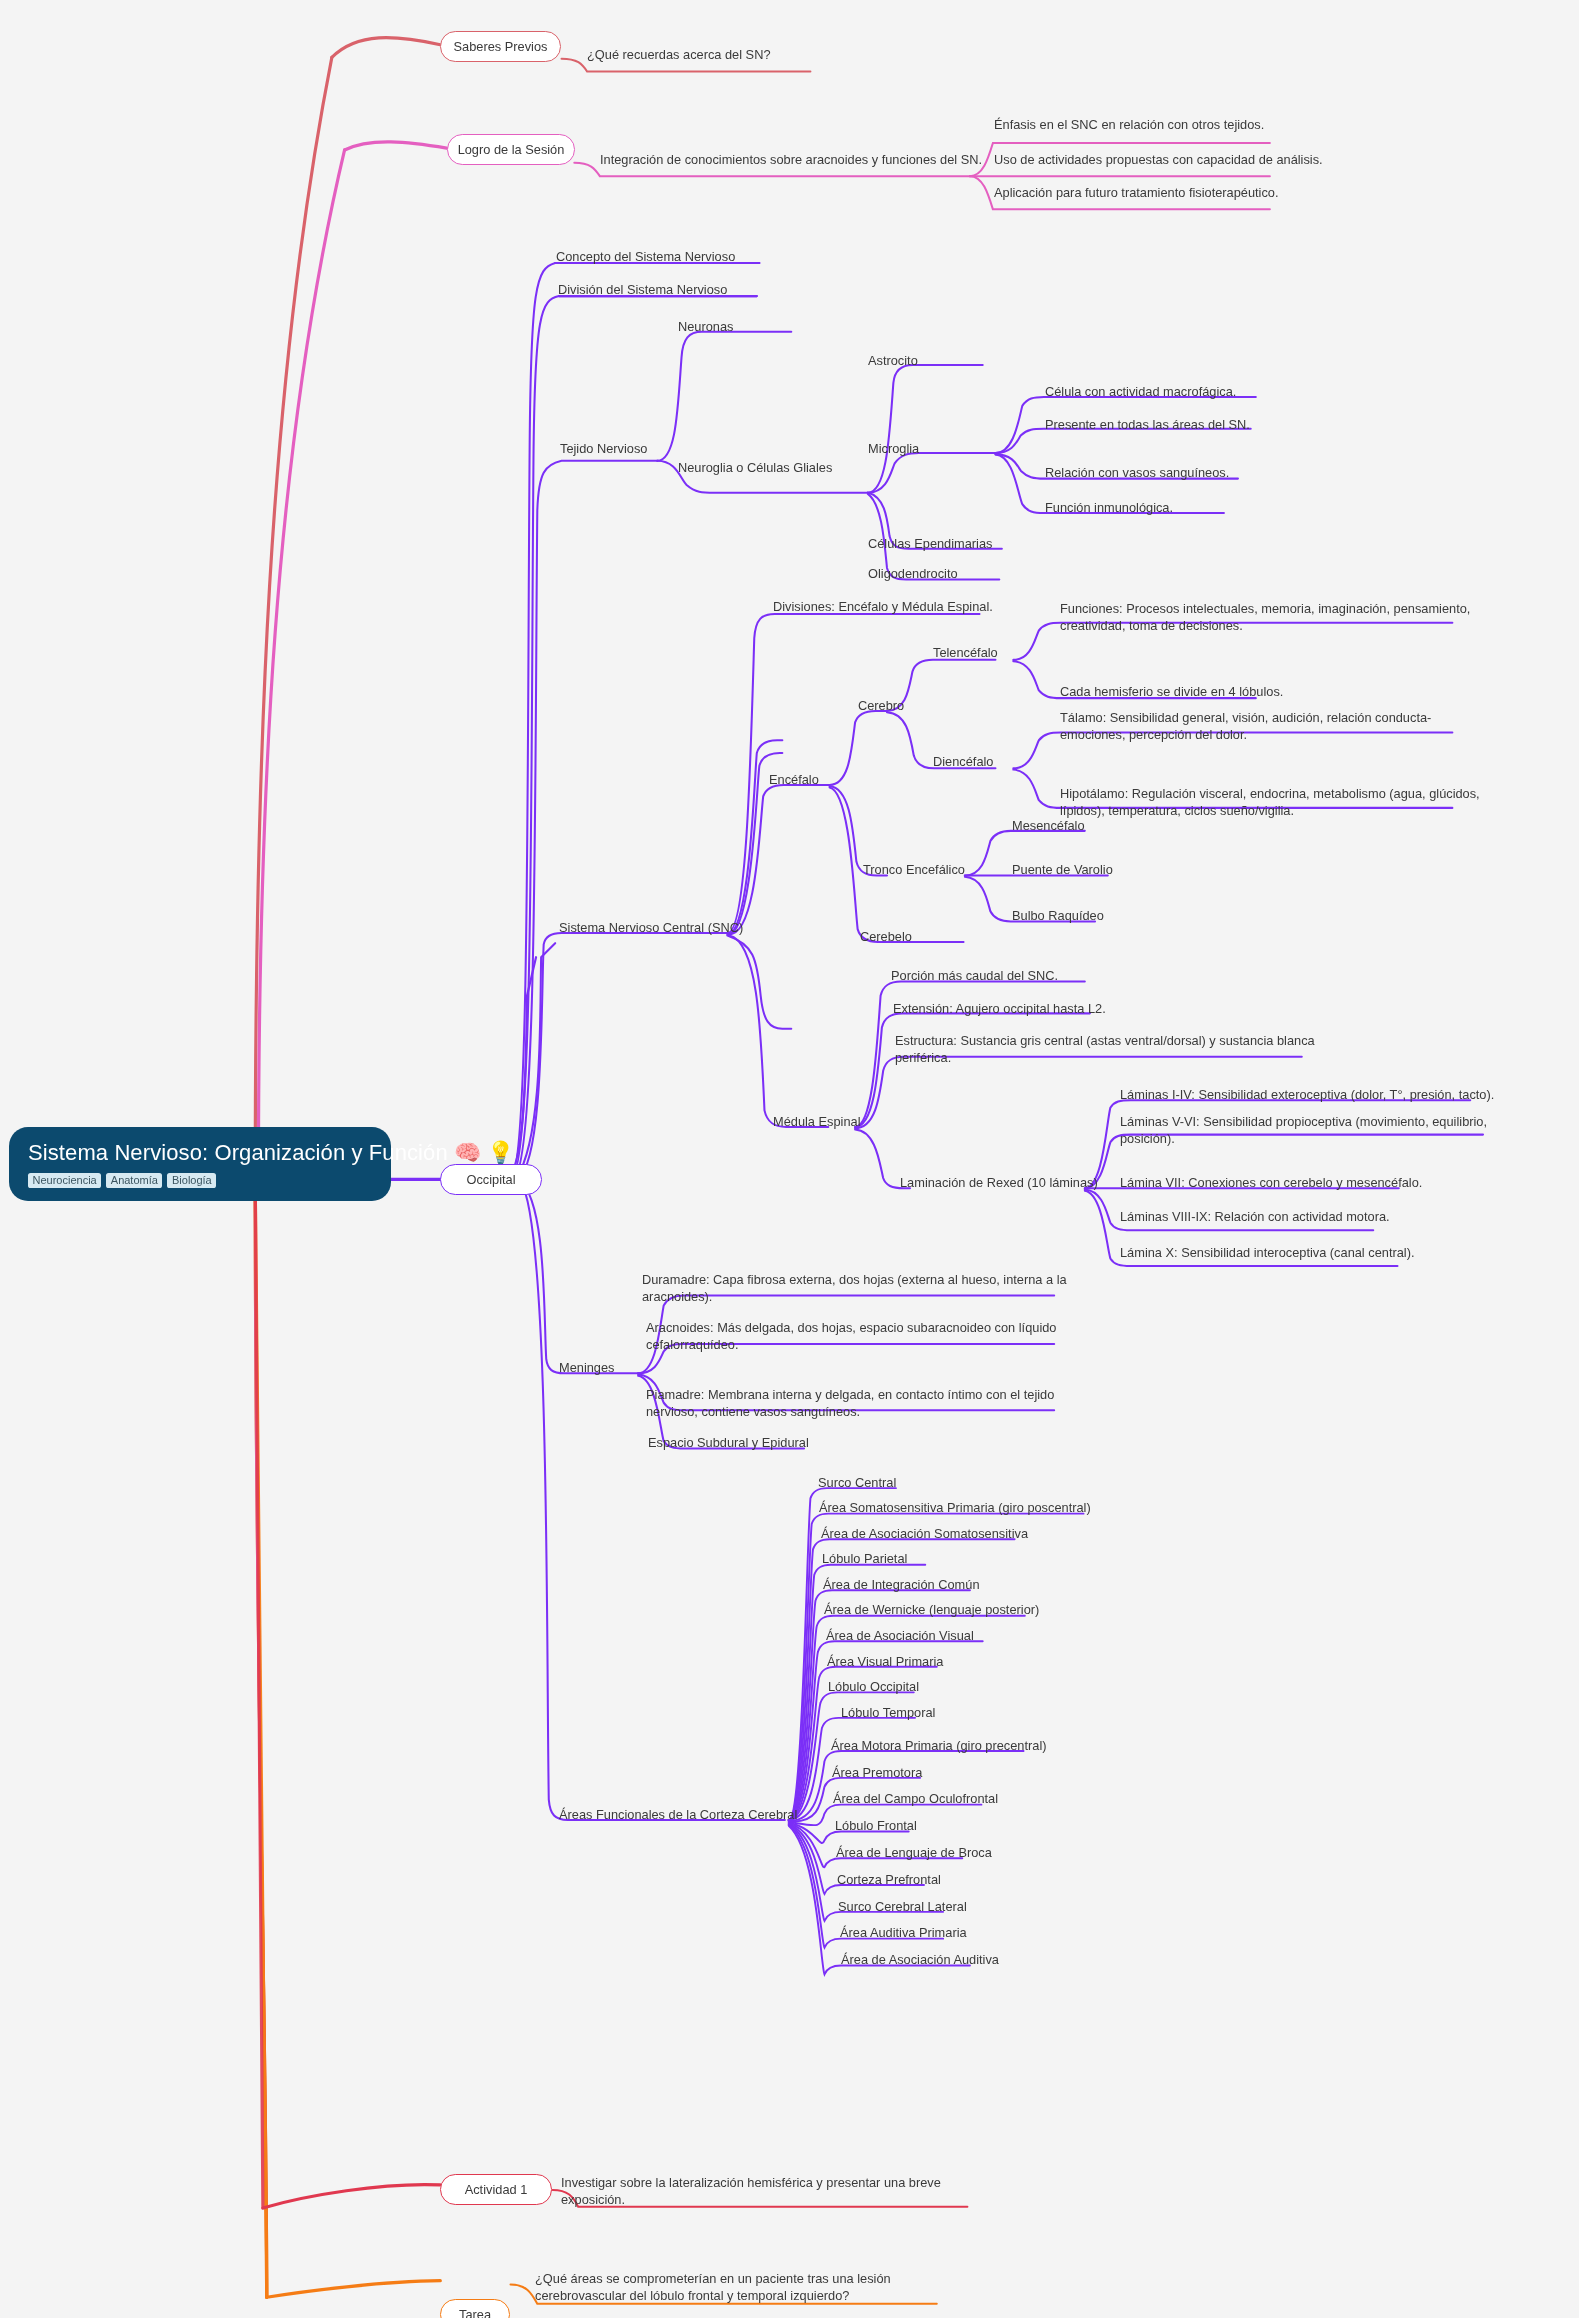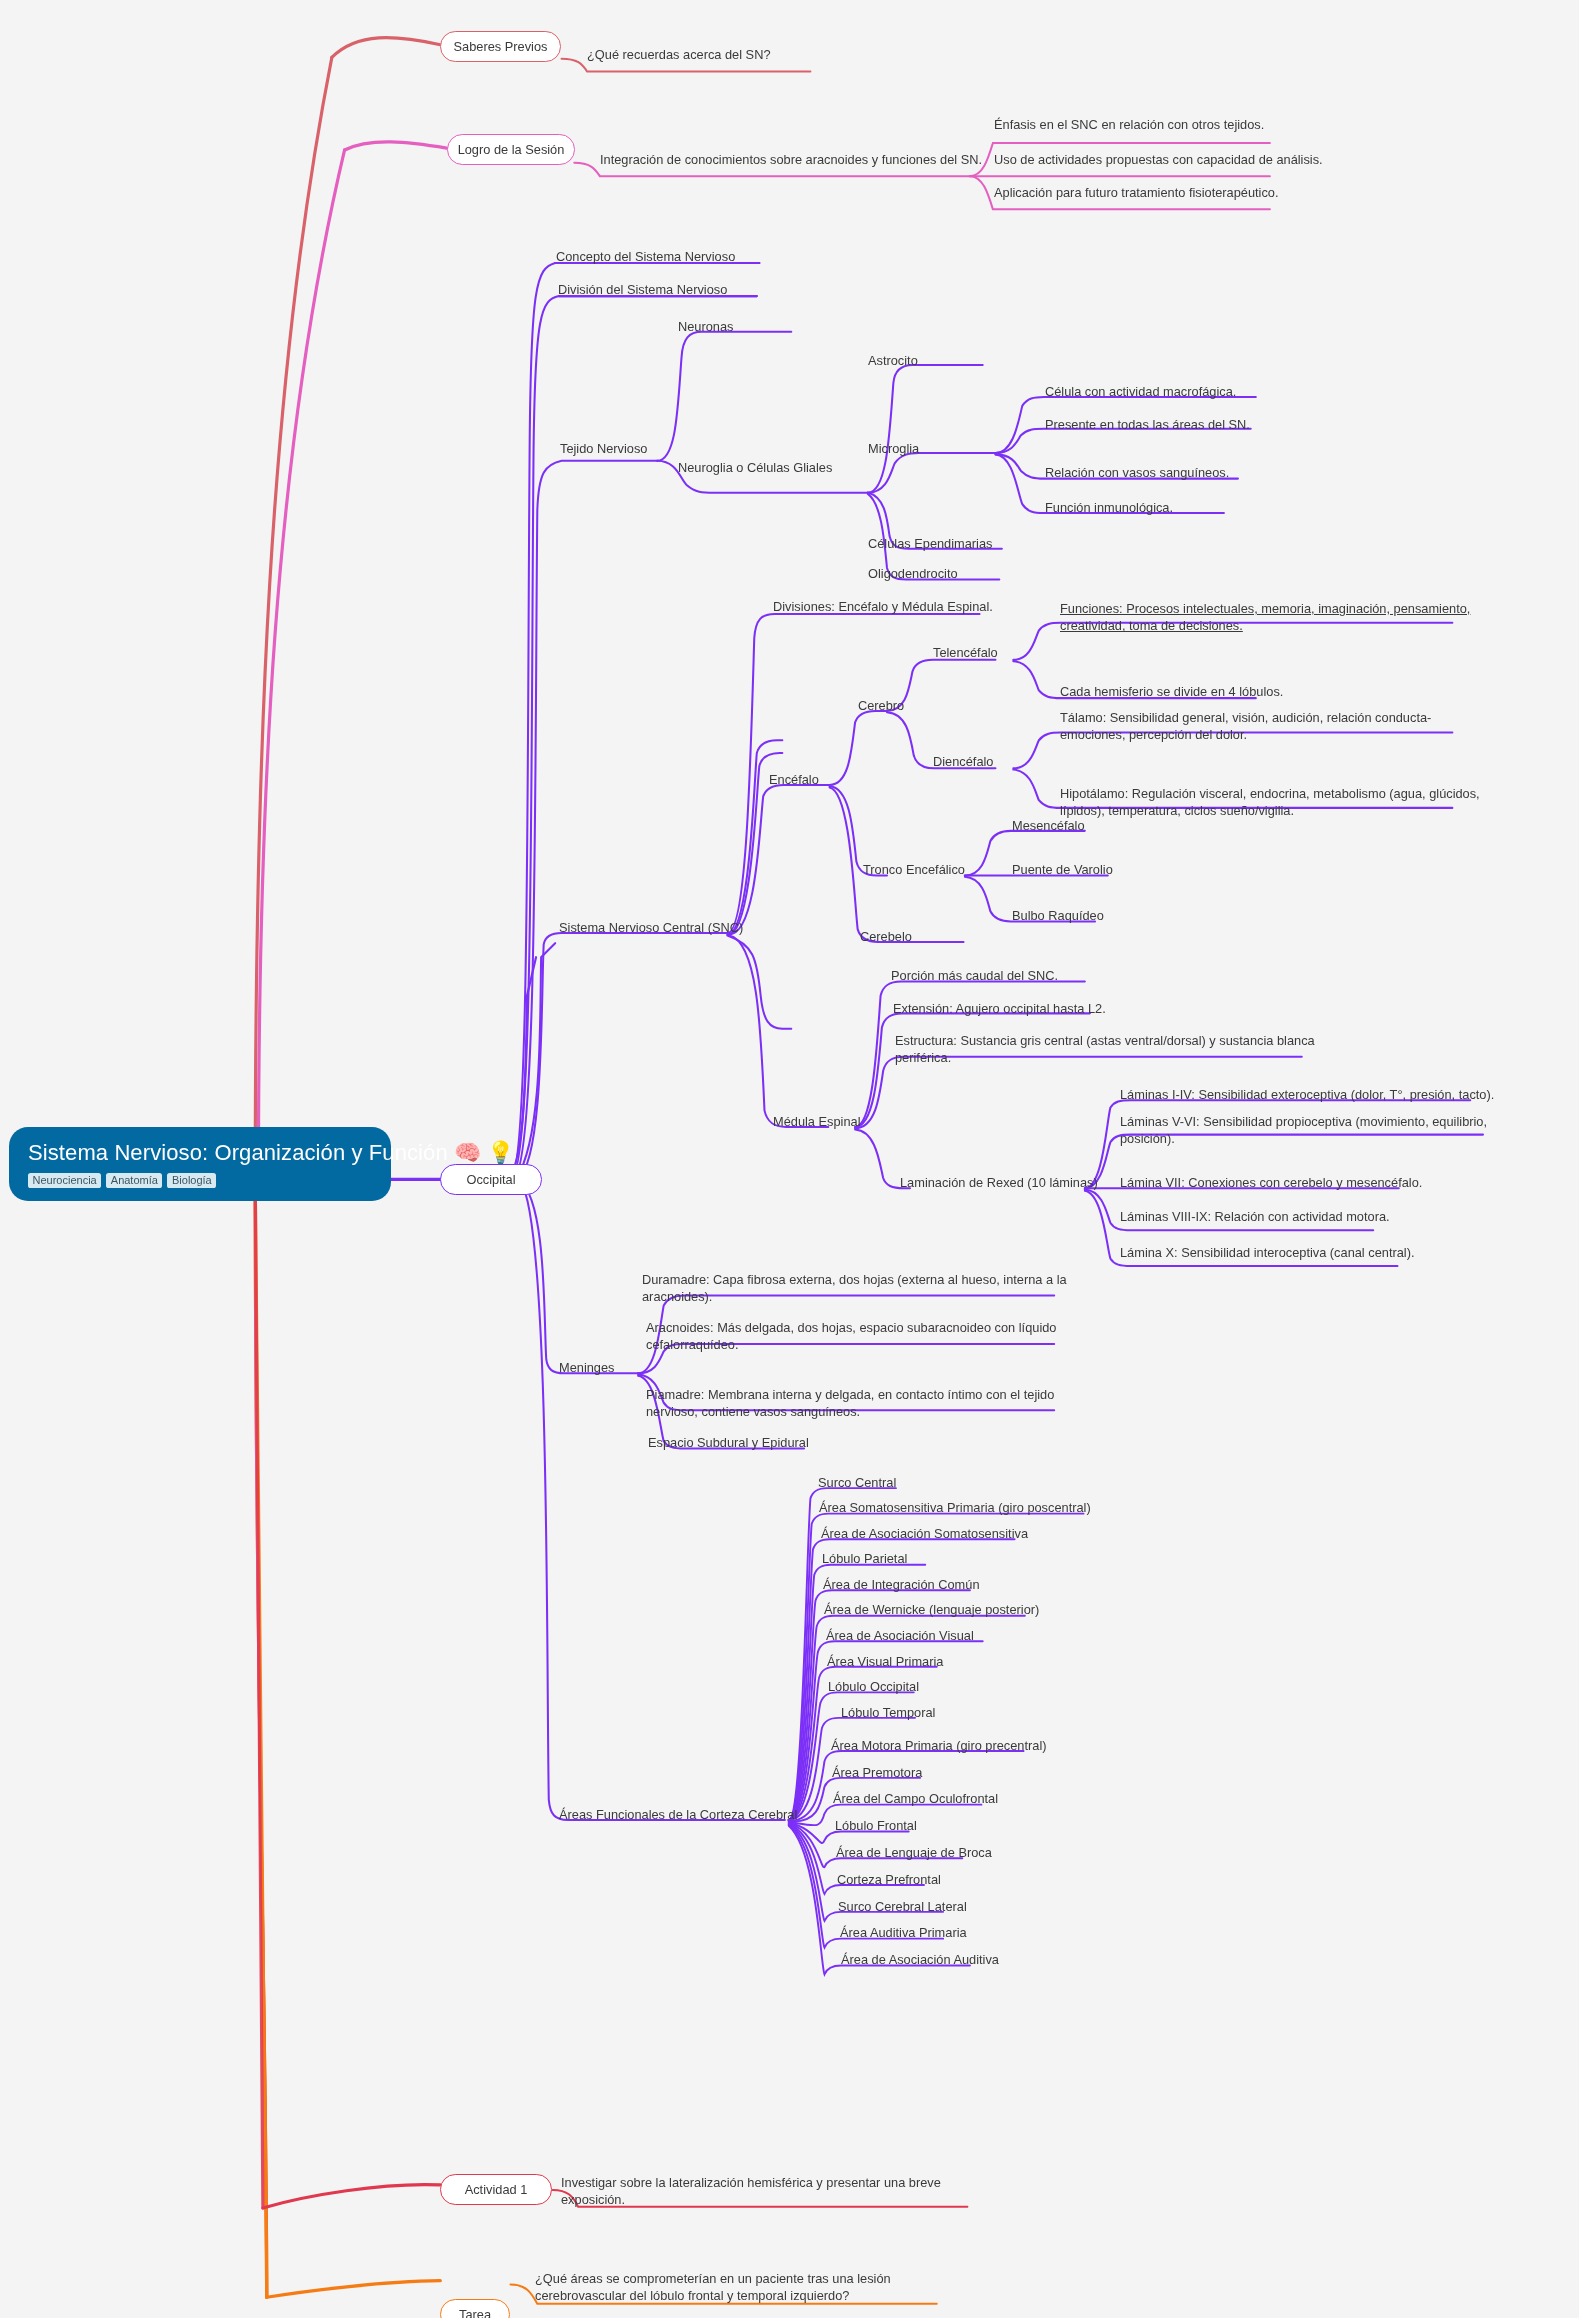--- a/index.html
+++ b/index.html
@@ -9,21 +9,21 @@
     font-family:"Liberation Sans", sans-serif;
     position:relative;
     overflow:hidden;
   }
   #canvas{position:absolute;inset:0;width:1580px;height:2319px;}
   svg.links{position:absolute;left:0;top:0;width:1580px;height:2319px;pointer-events:none;}
 
   
   .root{
     position:absolute;
-    background:#0369a1;
+    background:#0c4a6e;
     border-radius:19px;
     padding:14px 19px 12.8px 19px;
     box-sizing:border-box;
     color:#fff;
   }
   .root-title{
     font-size:22px;
     letter-spacing:0.1px;
     white-space:nowrap;
     line-height:1.1;
@@ -260,21 +260,21 @@
   <div class="lbl" style="left:1045px;top:416px;">Presente en todas las áreas del SN.</div>
   <div class="lbl" style="left:1045px;top:464px;">Relación con vasos sanguíneos.</div>
   <div class="lbl" style="left:1045px;top:499px;">Función inmunológica.</div>
 
   <div class="lbl" style="left:559px;top:919px;">Sistema Nervioso Central (SNC)</div>
   <div class="lbl" style="left:773px;top:598px;">Divisiones: Encéfalo y Médula Espinal.</div>
 
   <div class="lbl" style="left:769px;top:771px;">Encéfalo</div>
   <div class="lbl" style="left:858px;top:697px;">Cerebro</div>
   <div class="lbl" style="left:933px;top:644px;">Telencéfalo</div>
-  <div class="lbl" style="left:1060px;top:600px;text-decoration:underline;">Funciones: Procesos intelectuales, memoria, imaginación, pensamiento,
+  <div class="lbl" style="left:1060px;top:600px;">Funciones: Procesos intelectuales, memoria, imaginación, pensamiento,
 creatividad, toma de decisiones.</div>
   <div class="lbl" style="left:1060px;top:683px;">Cada hemisferio se divide en 4 lóbulos.</div>
   <div class="lbl" style="left:933px;top:753px;">Diencéfalo</div>
   <div class="lbl" style="left:1060px;top:709px;">Tálamo: Sensibilidad general, visión, audición, relación conducta-
 emociones, percepción del dolor.</div>
   <div class="lbl" style="left:1060px;top:785px;">Hipotálamo: Regulación visceral, endocrina, metabolismo (agua, glúcidos,
 lípidos), temperatura, ciclos sueño/vigilia.</div>
 
   <div class="lbl" style="left:863px;top:861px;">Tronco Encefálico</div>
   <div class="lbl" style="left:1012px;top:817px;">Mesencéfalo</div>

